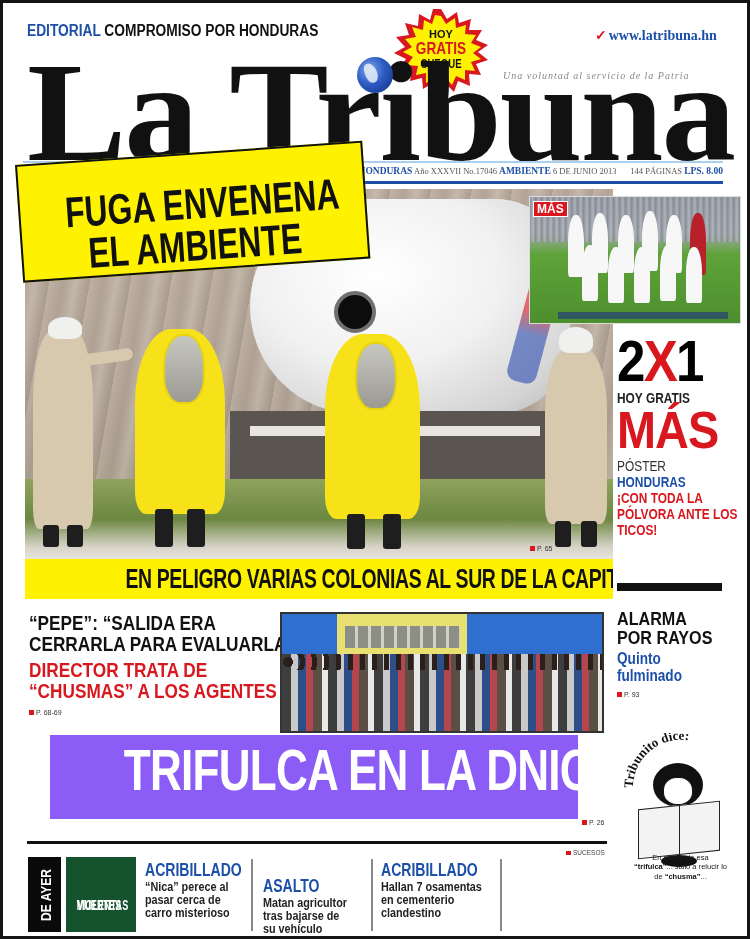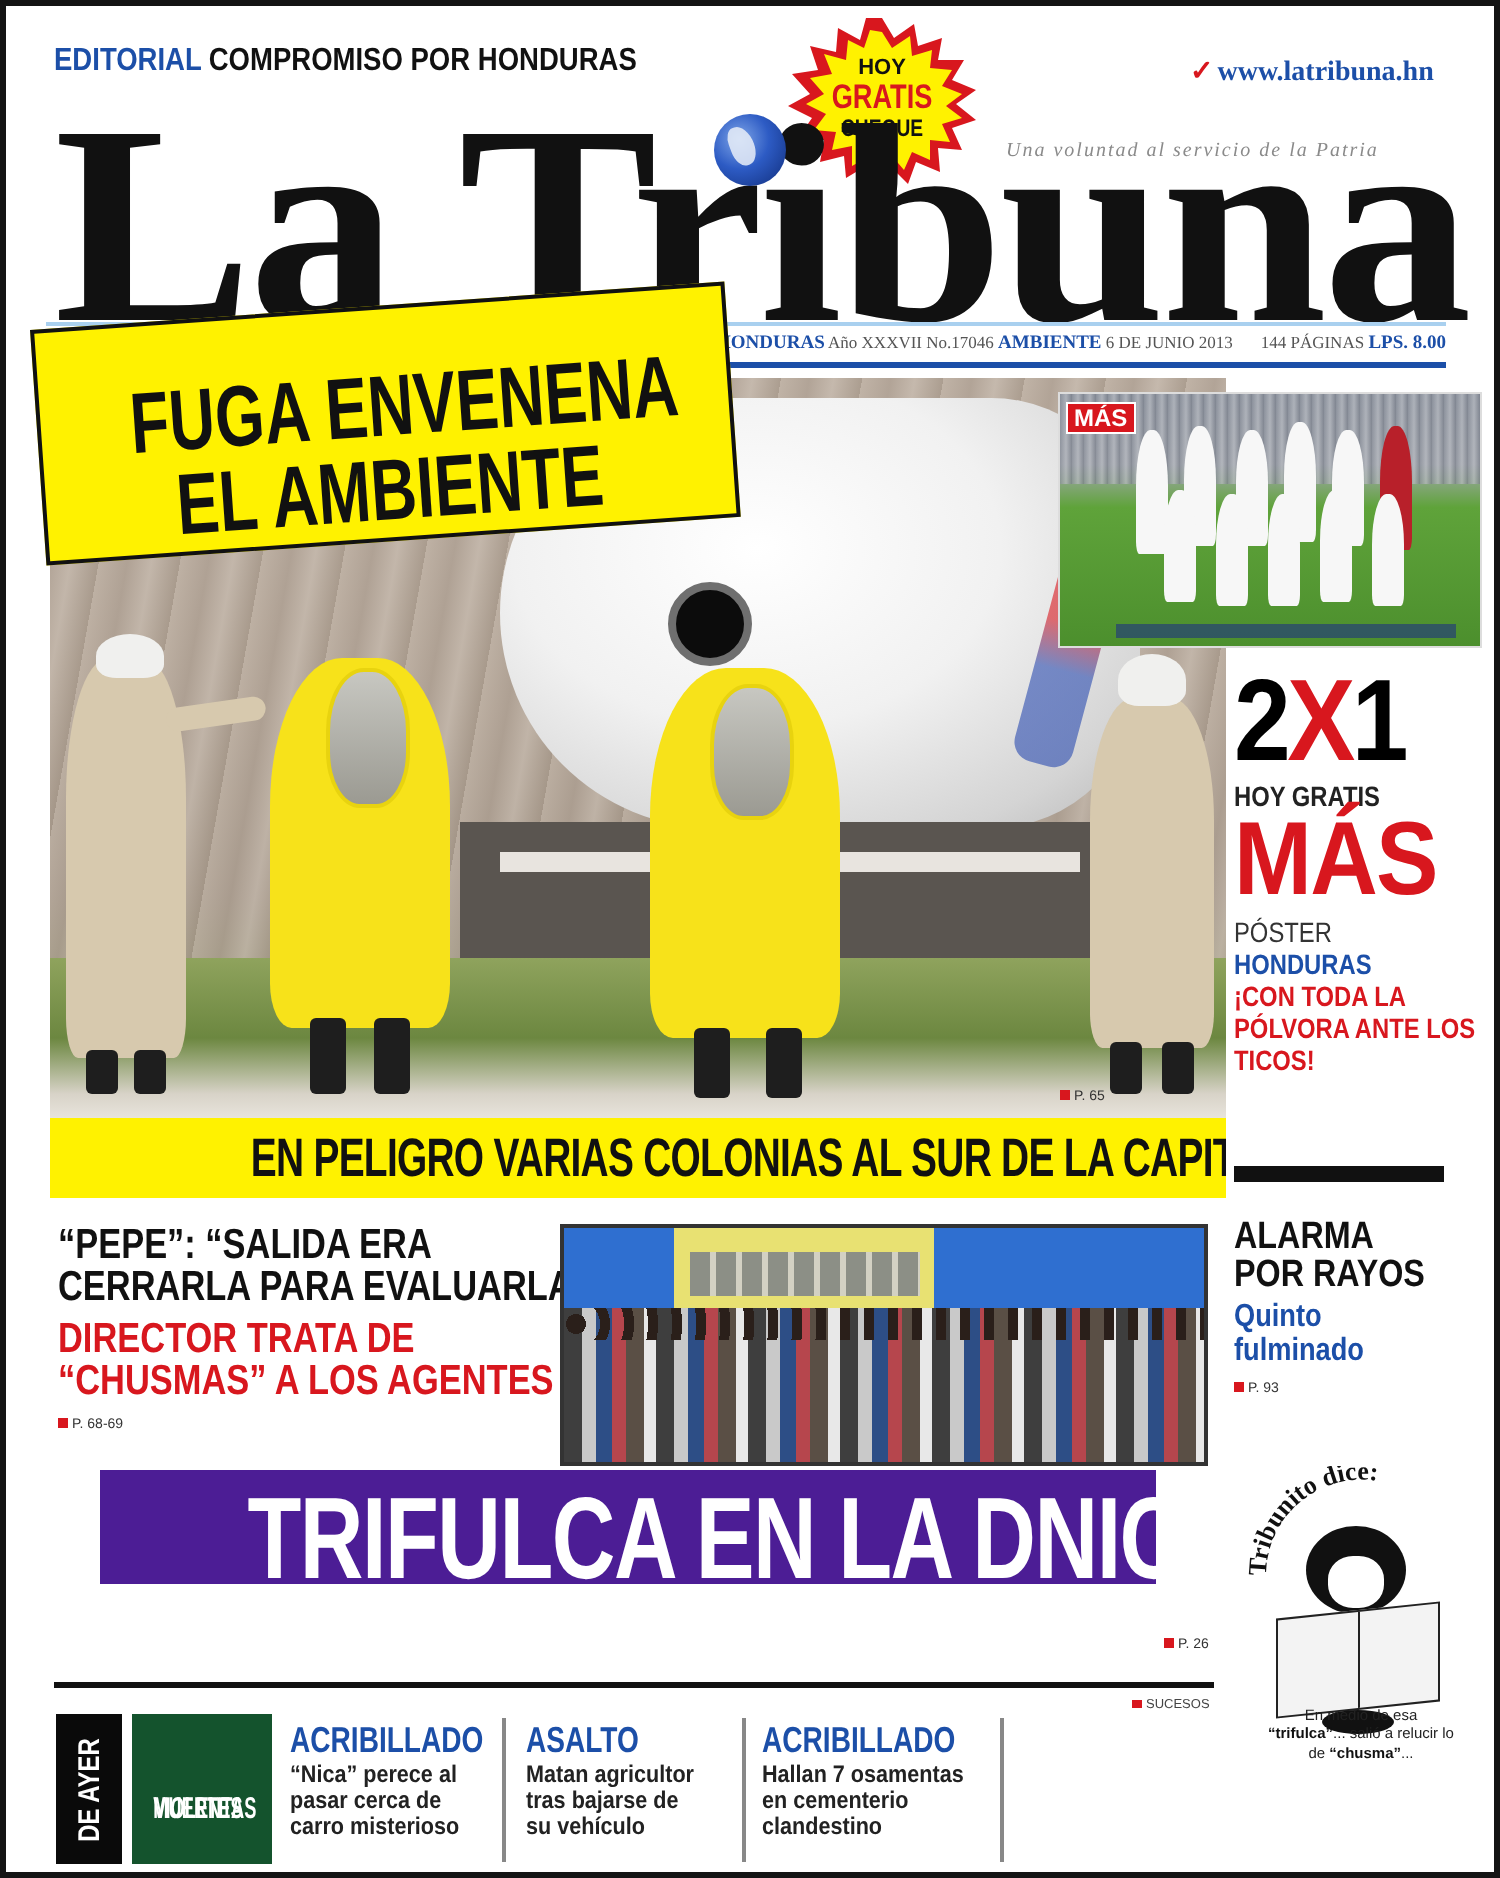--- a/index.html
+++ b/index.html
@@ -166,21 +166,21 @@
     border: 2px solid #333; background: #2f6fd0;
   }
   .dnic-photo .yellow { position: absolute; left: 55px; top: 0; width: 130px; height: 45px; background: #e8e172; }
   .dnic-photo .yellow::after { content: ""; position: absolute; left: 8px; top: 12px; width: 115px; height: 22px; background: repeating-linear-gradient(90deg, #8c8f86 0 10px, #d3d1c3 10px 13px); }
   .dnic-photo .crowd { position: absolute; left: 0; top: 40px; width: 100%; height: 85px;
     background: repeating-linear-gradient(90deg, #3e3e3e 0 9px, #c9c9c9 9px 16px, #2d4e86 16px 24px, #b6464d 24px 31px, #5a4f45 31px 40px, #e8e8e8 40px 46px); }
   .dnic-photo .heads { position: absolute; left: 0; top: 40px; width: 100%; height: 16px;
     background: repeating-radial-gradient(circle at 6px 8px, #2a1f1a 0 5px, transparent 5px 12px); }
 
   .trifulca {
-    position: absolute; left: 47px; top: 732px; width: 528px; height: 57px; background: #4c1d95;
+    position: absolute; left: 47px; top: 732px; width: 528px; height: 84px; background: #8b5cf6;
     text-align: center; overflow: hidden;
   }
   .trifulca span { display: inline-block; font-size: 58px; font-weight: bold; color: #fff; line-height: 70px;
     transform: scaleX(0.76); white-space: nowrap; letter-spacing: -1px; }
 
   
   .strip-rule { position: absolute; left: 24px; top: 838px; width: 580px; height: 3px; background: #111; }
   .sucesos { position: absolute; left: 563px; top: 846px; font-size: 6.5px; color: #444; }
   .sucesos::before { content: ""; display: inline-block; width: 5px; height: 4px; background: #d8171e; margin-right: 2px; }
 
@@ -363,21 +363,21 @@
   <div class="muertes">
     <span><span>MUERTES</span><br><span>VIOLENTAS</span></span>
   </div>
 
   <div class="brief" style="left:142px;">
     <div class="h">ACRIBILLADO</div>
     <div class="b"><span>“Nica” perece al</span><br><span>pasar cerca de</span><br><span>carro misterioso</span></div>
   </div>
   <div class="vdiv" style="left:248px;"></div>
 
-  <div class="brief" style="left:260px;">
+  <div class="brief" style="left:260px;margin-top:16px;">
     <div class="h">ASALTO</div>
     <div class="b"><span>Matan agricultor</span><br><span>tras bajarse de</span><br><span>su vehículo</span></div>
   </div>
   <div class="vdiv" style="left:368px;"></div>
 
   <div class="brief" style="left:378px;">
     <div class="h">ACRIBILLADO</div>
     <div class="b"><span>Hallan 7 osamentas</span><br><span>en cementerio</span><br><span>clandestino</span></div>
   </div>
   <div class="vdiv" style="left:497px;"></div>

